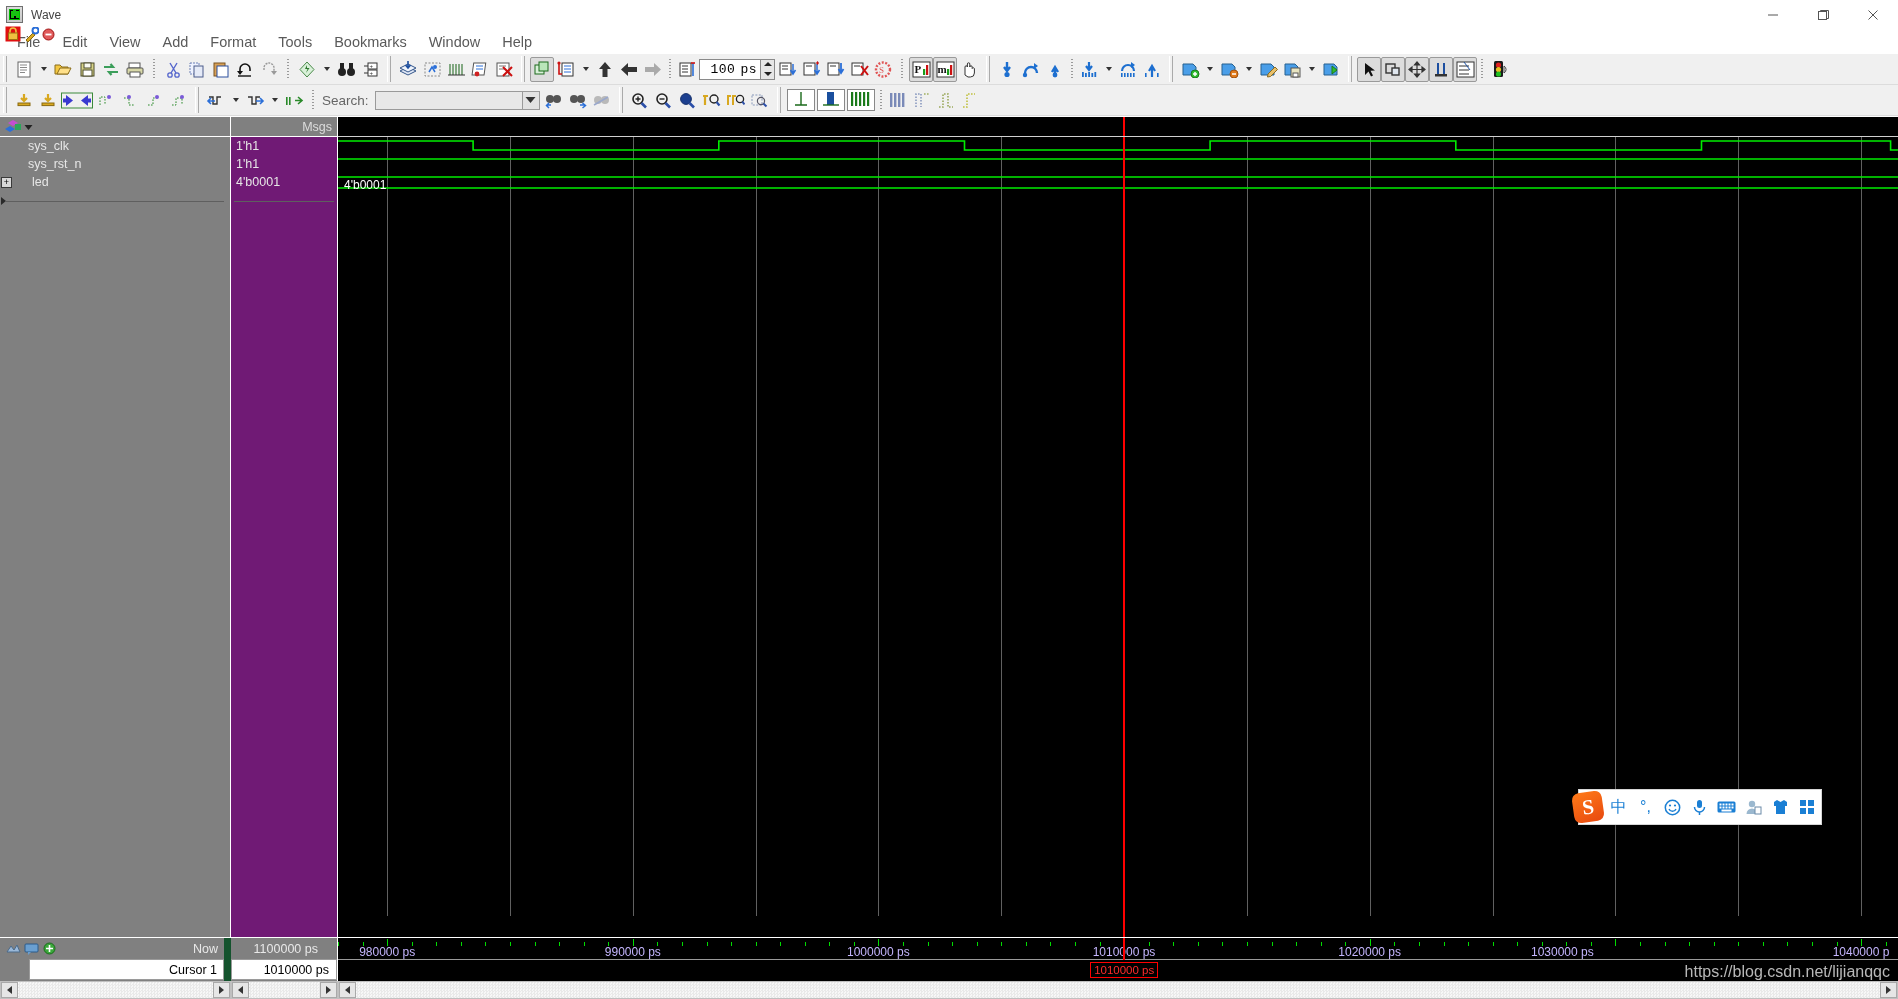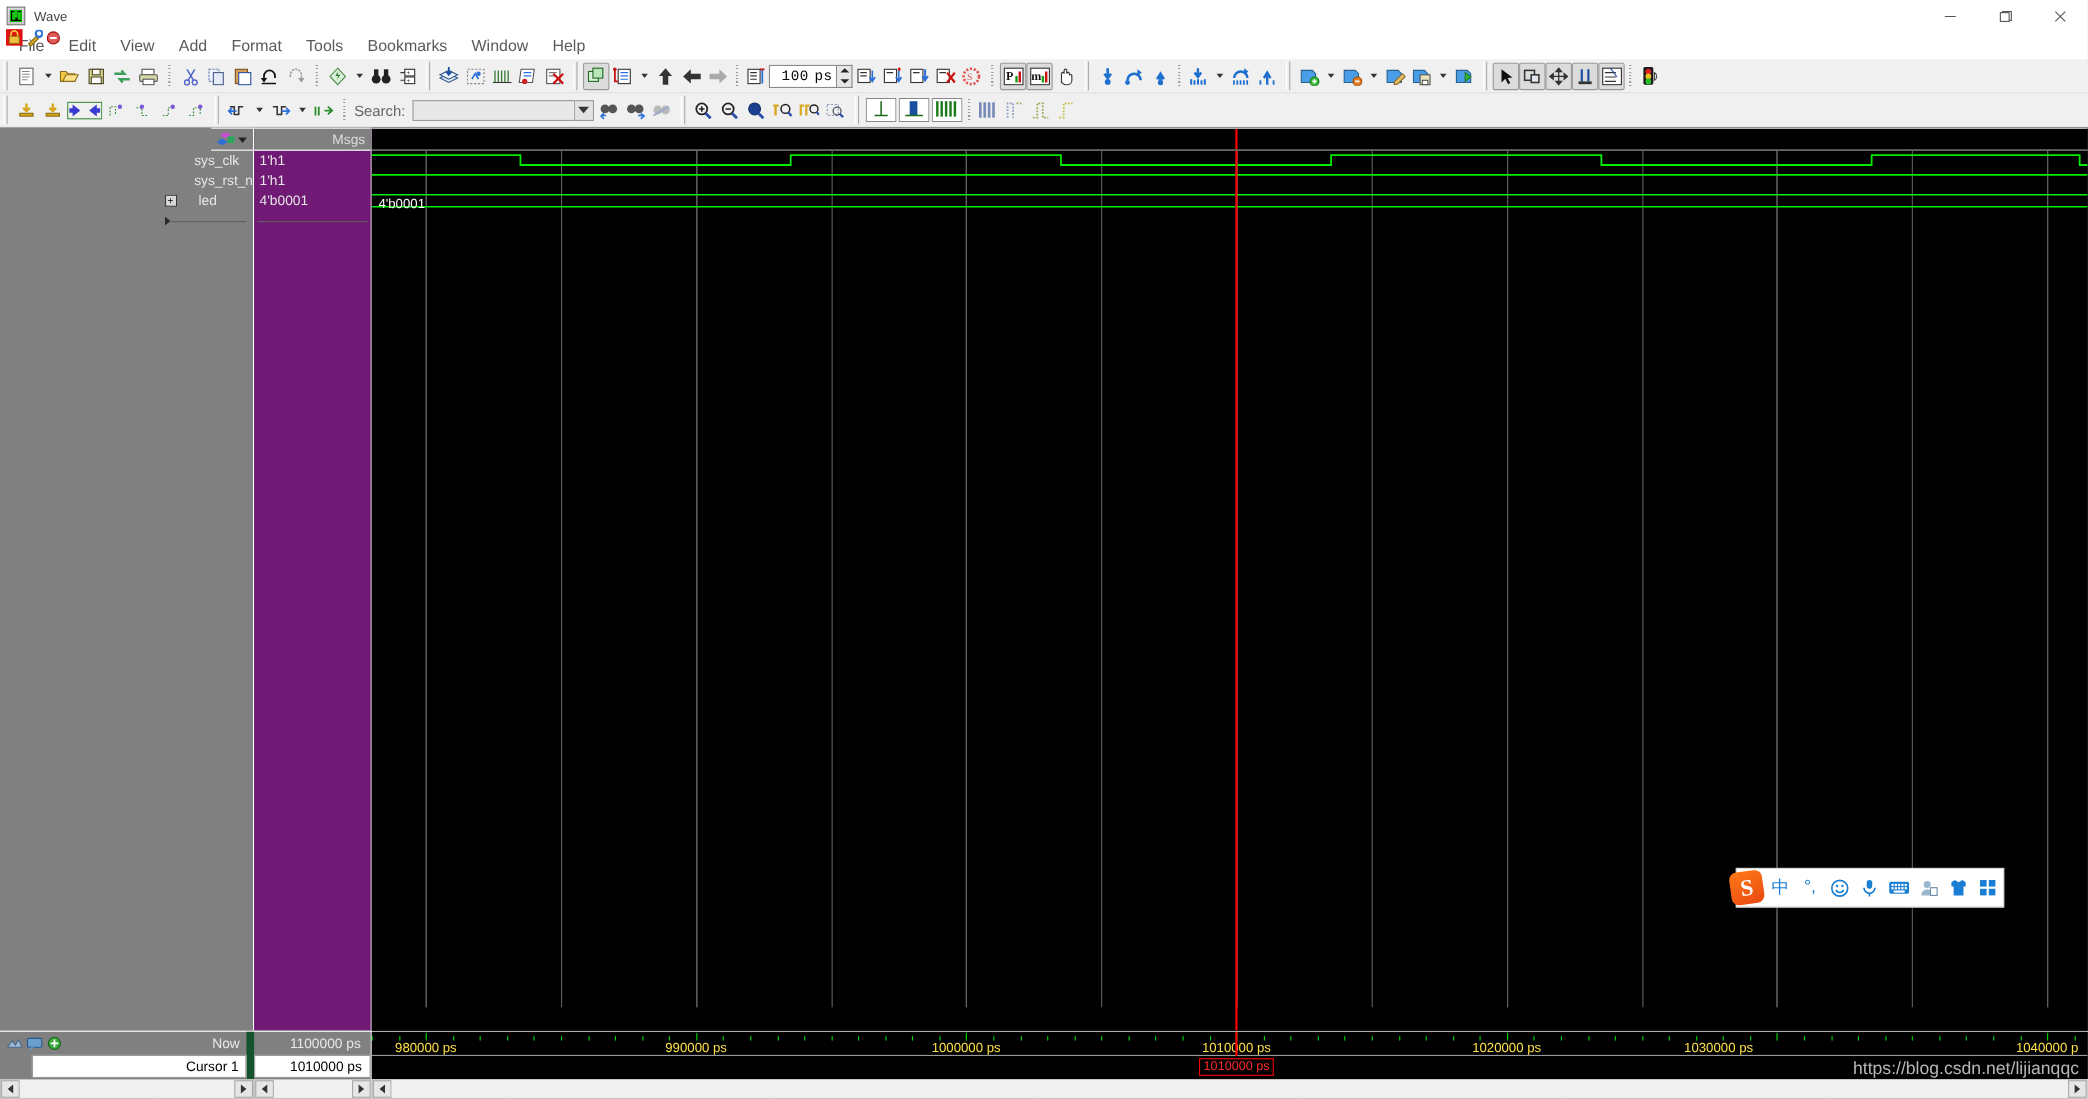--- a/index.html
+++ b/index.html
@@ -78,21 +78,21 @@
      justify-content: flex-end; padding-right: 3px; width: 62px; }
   .spin-val { font-family: "Liberation Mono", monospace; font-size: 13px; color: #000; letter-spacing: 0.5px;}
   .spin-arrows { width: 14px; height: 21px; background: #e6e6e6; border: 1px solid #8a8a8a; border-left: none;
     display: flex; flex-direction: column; align-items: center; justify-content: space-around; }
   .sa { width:0;height:0;border-left:4px solid transparent;border-right:4px solid transparent; }
   .sa.up { border-bottom: 4px solid #222; }
   .sa.dn { border-top: 4px solid #222; }
 
   
   .main { flex: 1; display: flex; min-height: 0; background: #808080; }
-  .pane-names { width: 231px; background: #808080; display: flex; flex-direction: column; flex: none; border-right: 1px solid #fff; align-items: flex-end;}
+  .pane-names { width: 231px; background: #808080; display: flex; flex-direction: column; flex: none; border-right: 1px solid #fff;}
   .pane-values { width: 107px; background: #701a75; display: flex; flex-direction: column; flex: none; border-right: 1px solid #fff;}
   .pane-wave { flex: 1; background: #000; display: flex; flex-direction: column; min-width: 0; position: relative;}
 
   .col-head { height: 21px; background: #808080; display: flex; align-items: center; border-bottom: 1px solid #fff;
     border-top:1px solid #fff; padding: 0 5px; flex: none; }
   .col-head.right { justify-content: flex-end; }
   .col-head-title { font-size: 12.5px; color: #dcdcdc; }
 
   .obj-icon { width: 12px; height: 12px; margin-right: 5px; flex:none; position: relative; }
   .diamond { width: 9px; height: 9px; background: linear-gradient(135deg,#7fe6ff,#1598d8); transform: rotate(45deg); margin: 1.5px; }
@@ -117,25 +117,25 @@
   .bottom { flex: none; display: flex; background: #808080; border-top: 1px solid #fff;}
   .bl-col { width: 231px; flex: none; border-right: 7px solid #14532d; }
   .bv-col { width: 107px; flex: none; border-right: 1px solid #fff;}
   .bw-col { flex: 1; background: #000; position: relative; min-width: 0; overflow: hidden;}
 
   .now-row { height: 21px; display: flex; align-items: center; justify-content: flex-end; padding-right: 6px; font-size: 12.5px; color: #e8e8e8; position: relative;}
   .cur-row { height: 21px; display: flex; align-items: center; justify-content: flex-end; padding-right: 6px; font-size: 12.5px; color: #000;
      background: #fff; margin-left: 29px; border: 1px solid #9a9a9a;}
   .nowicons { position: absolute; left: 6px; top: 4px; display: flex; gap: 3px; align-items:center;}
   .curicons { position: absolute; left: 5px; top: 26px; display: flex; gap: 3px; align-items:center; z-index: 4;}
-  .val-now { height: 21px; display: flex; align-items: center; justify-content: flex-end; padding-right: 9px; font-size: 12.5px; color: #e8e8e8;}
+  .val-now { height: 21px; display: flex; align-items: center; justify-content: flex-end; padding-right: 19px; font-size: 12.5px; color: #e8e8e8;}
   .val-cur { height: 21px; display: flex; align-items: center; justify-content: flex-end; padding-right: 7px; font-size: 12.5px; color: #000; background:#fff; border: 1px solid #9a9a9a;}
   .ruler { height: 22px; position: relative; background: #000; }
   .tick { position: absolute; bottom: 0; width: 1px; background: #00dd00; }
-  .tlabel { position: absolute; font-size: 12px; color: #fde047; white-space: nowrap; }
+  .tlabel { position: absolute; font-size: 12px; color: #c4b5fd; white-space: nowrap; }
   .ruler-line { position:absolute; left:0; right:0; bottom:0; height:1px; background:#9a9a9a; }
   .cursorlabel { position: absolute; background: #000; border: 1px solid #ff0000; color: #ff2b2b; font-size: 11.5px;
      padding: 0 3px; height: 16px; line-height: 15px; white-space: nowrap; }
 
   
   .sbrow { height: 18px; display: flex; background: #f0f0f0; flex: none; }
   .sb { height: 18px; background: #efefef; border: 1px solid #c0c0c0; display: flex; align-items: center; position: relative;}
   .sb-arrow { width: 17px; height: 16px; background: #e6e6e6; border: 1px solid #a9a9a9; display: flex; align-items: center; justify-content: center; flex:none;}
   .sb-track { flex: 1; height: 16px; background: repeating-conic-gradient(#e9e9e9 0% 25%, #f7f7f7 0% 50%) 0 0/3px 3px; }
   .arrow-l { width:0;height:0;border-top:4px solid transparent;border-bottom:4px solid transparent;border-right:5px solid #333; }

